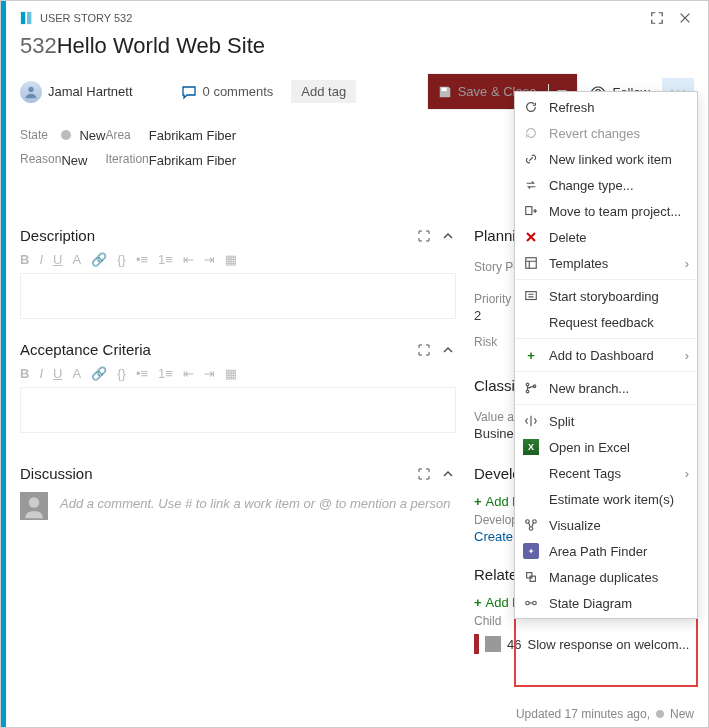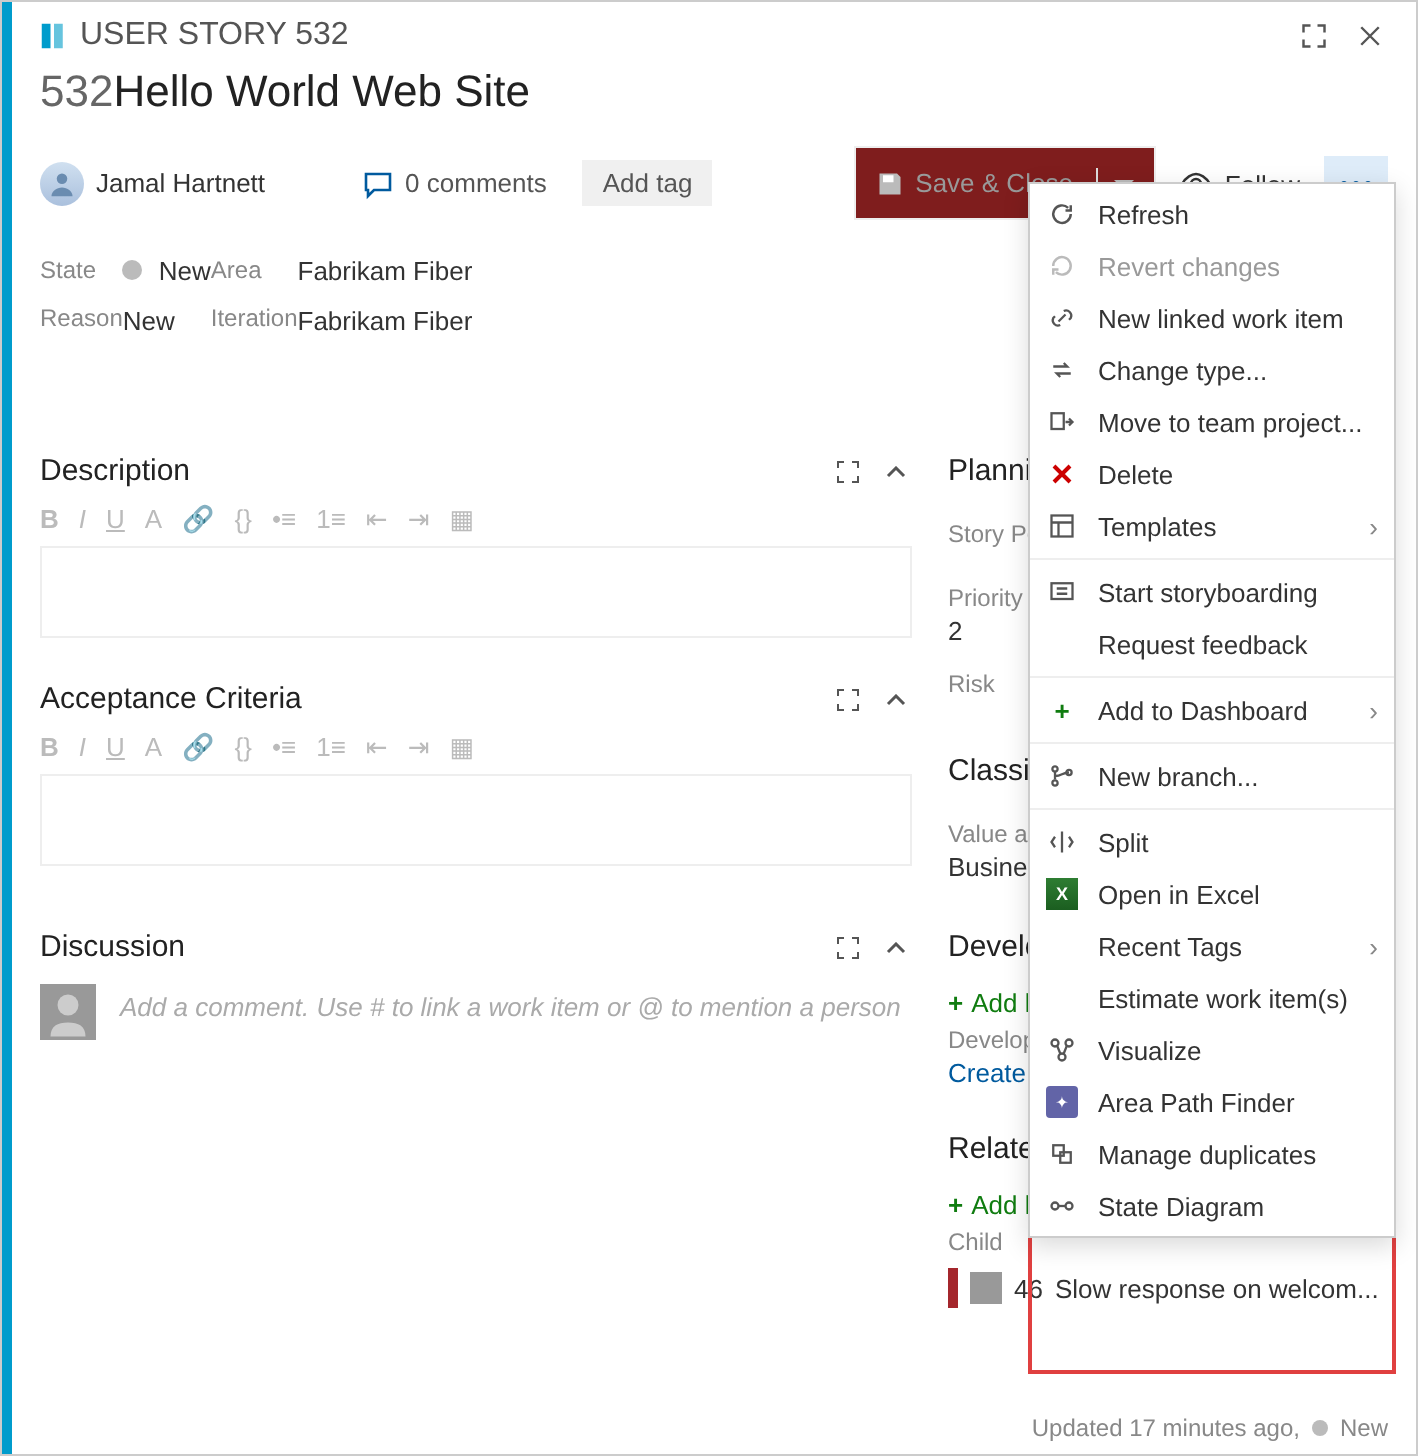--- a/index.html
+++ b/index.html
@@ -1,19 +1,19 @@
 <!DOCTYPE html>
 <html><head>
 <meta charset="utf-8">
 <style>
   * { box-sizing: border-box; font-family: "Segoe UI", Arial, sans-serif; }
   body { margin: 0; width: 709px; height: 728px; background: #fff; color: #333; font-size: 13px; overflow: hidden; border: 1px solid #ccc; position: relative; }
   .accent-bar { position: absolute; left: 0; top: 0; width: 5px; height: 100%; background: #009ccc; }
   .content { margin-left: 5px; padding: 0; }
-  .topbar { display: flex; align-items: center; padding: 8px 14px 2px; color: #555; font-size: 16px; }
+  .topbar { display: flex; align-items: center; padding: 8px 14px 2px; color: #555; font-size: 11px; }
   .topbar .wi-icon { width: 14px; height: 14px; margin-right: 6px; display: inline-flex; }
   .topbar .spacer { flex: 1; }
   .topbar .winbtn { width: 18px; height: 18px; margin-left: 10px; display: inline-flex; align-items: center; justify-content: center; color: #555; }
   .title-row { display: flex; align-items: baseline; padding: 4px 14px 10px; }
   .title-id { font-size: 22px; color: #666; }
   .title-text { font-size: 22px; color: #222; }
   .meta-row { display: flex; align-items: center; padding: 4px 14px 10px; gap: 18px; }
   .avatar { width: 22px; height: 22px; border-radius: 50%; background: linear-gradient(#d0e0f0,#aac0dd); display: inline-flex; align-items: center; justify-content: center; margin-right: 6px; }
   .assignee { display: flex; align-items: center; }
   .comments { display: flex; align-items: center; color: #555; margin-left: 30px; }

